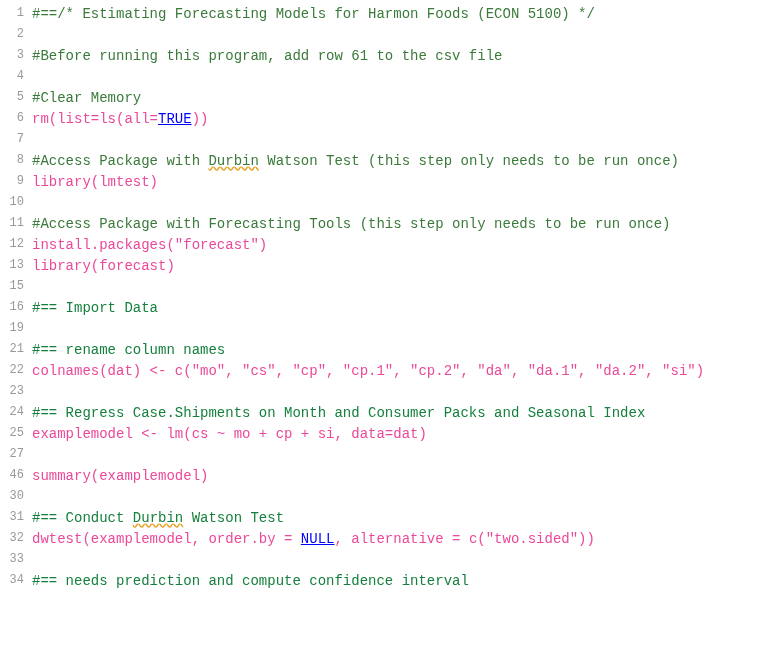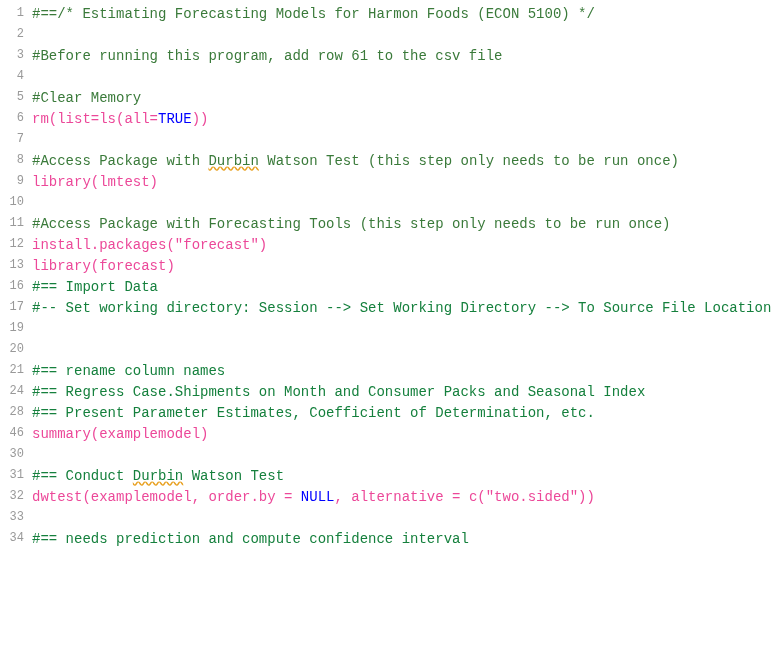--- a/index.html
+++ b/index.html
@@ -42,21 +42,21 @@
 
     .line-content {
       flex: 1;
       white-space: pre;
       line-height: 1.5;
       font-size: 14px;
     }
     .plain { color: #ec4899; }
 
     
-    .kw-blue { color: #0000ff; }
+    .kw-blue { color: #0000ff; text-decoration: underline; }
 
     
     .line-comment { color: #3a7a3a; }
     
     .line-section { color: #15803d; }
   </style>
 </head>
 <body>
 
 <div class="code-container">
@@ -106,46 +106,54 @@
     </div>
     <div class="code-line">
       <span class="line-number">12</span>
       <span class="line-content"><span class="plain">install.packages("forecast")</span></span>
     </div>
     <div class="code-line">
       <span class="line-number">13</span>
       <span class="line-content"><span class="plain">library(forecast)</span></span>
     </div>
     <div class="code-line">
+      <span class="line-number">15</span>
+      <span class="line-content"> </span>
+    </div>
+    <div class="code-line">
       <span class="line-number">16</span>
       <span class="line-content"><span class="line-section">#== Import Data</span></span>
     </div>
     <div class="code-line">
-      <span class="line-number">17</span>
-      <span class="line-content"><span class="line-section">#-- Set working directory: Session --&gt; Set Working Directory --&gt; To Source File Location</span></span>
-    </div>
-    <div class="code-line">
       <span class="line-number">19</span>
-      <span class="line-content"> </span>
-    </div>
-    <div class="code-line">
-      <span class="line-number">20</span>
       <span class="line-content"> </span>
     </div>
     <div class="code-line">
       <span class="line-number">21</span>
       <span class="line-content"><span class="line-section">#== rename column names</span></span>
     </div>
     <div class="code-line">
+      <span class="line-number">22</span>
+      <span class="line-content"><span class="plain">colnames(dat) &lt;- c("mo", "cs", "cp", "cp.1", "cp.2", "da", "da.1", "da.2", "si")</span></span>
+    </div>
+    <div class="code-line">
+      <span class="line-number">23</span>
+      <span class="line-content"> </span>
+    </div>
+    <div class="code-line">
       <span class="line-number">24</span>
       <span class="line-content"><span class="line-section">#== Regress Case.Shipments on Month and Consumer Packs and Seasonal Index</span></span>
     </div>
     <div class="code-line">
-      <span class="line-number">28</span>
-      <span class="line-content"><span class="line-section">#== Present Parameter Estimates, Coefficient of Determination, etc.</span></span>
+      <span class="line-number">25</span>
+      <span class="line-content"><span class="plain">examplemodel &lt;- lm(cs ~ mo + cp + si, data=dat)</span></span>
+    </div>
+    <div class="code-line">
+      <span class="line-number">27</span>
+      <span class="line-content"> </span>
     </div>
     <div class="code-line">
       <span class="line-number">46</span>
       <span class="line-content"><span class="plain">summary(examplemodel)</span></span>
     </div>
     <div class="code-line">
       <span class="line-number">30</span>
       <span class="line-content"> </span>
     </div>
     <div class="code-line">

